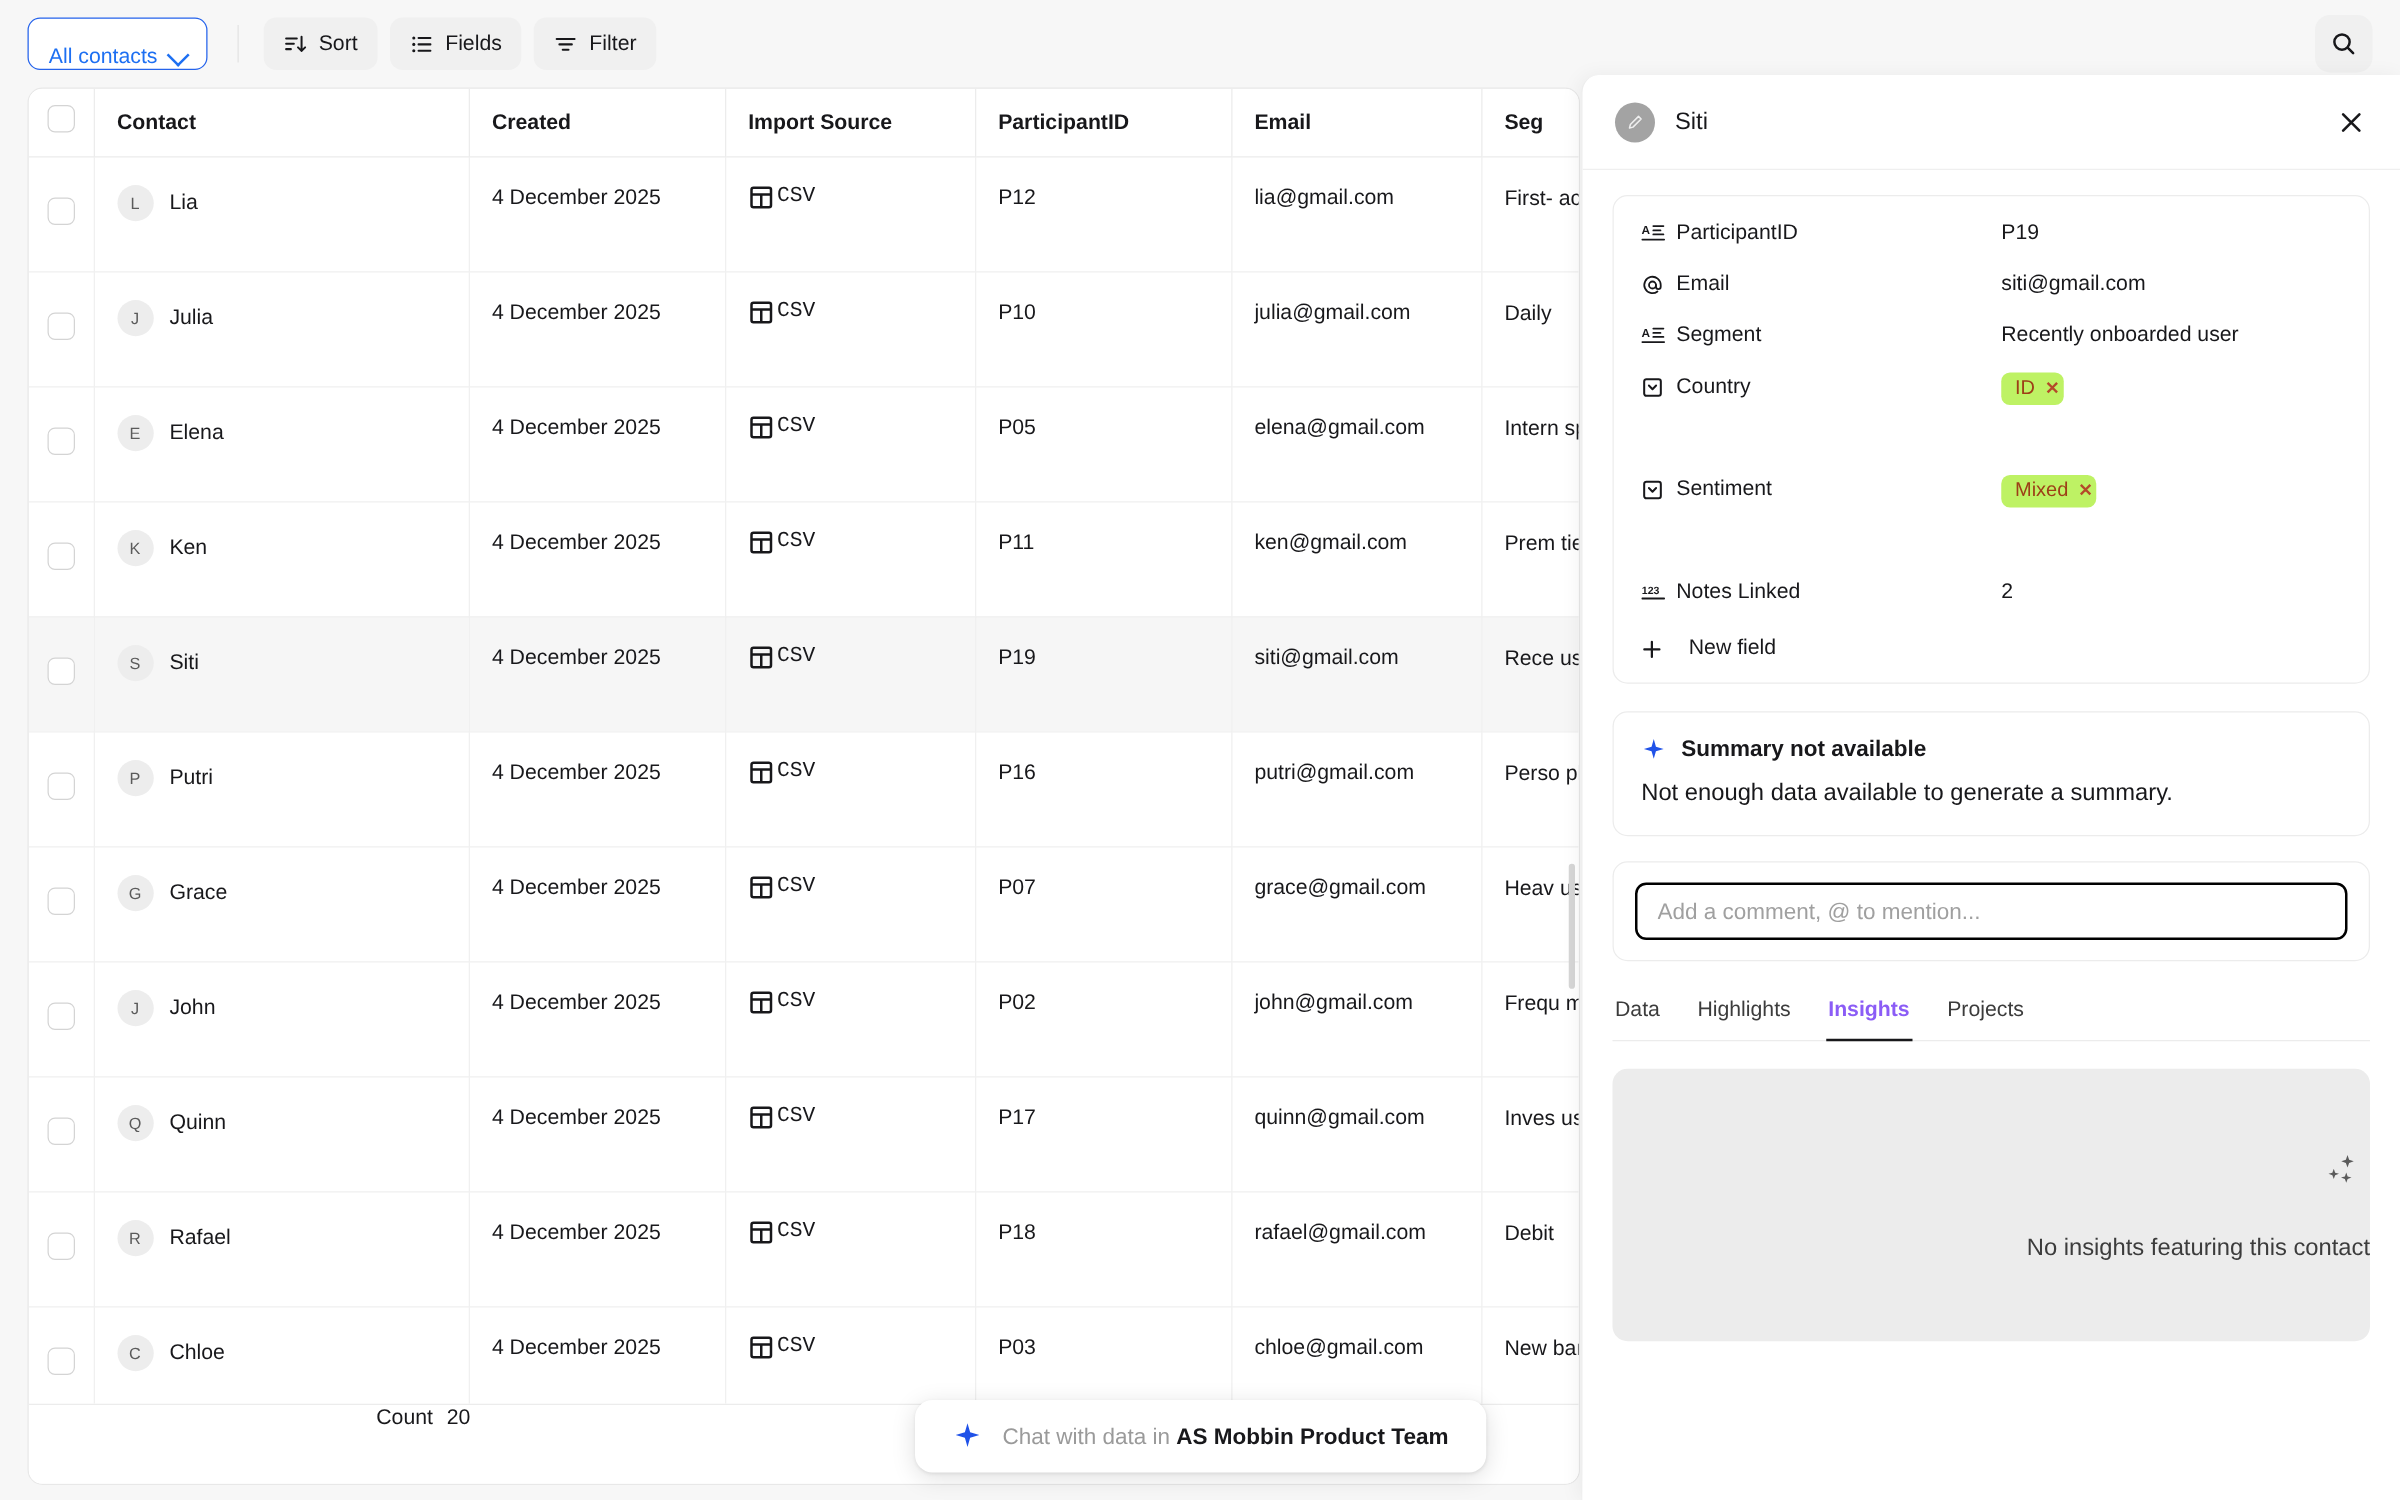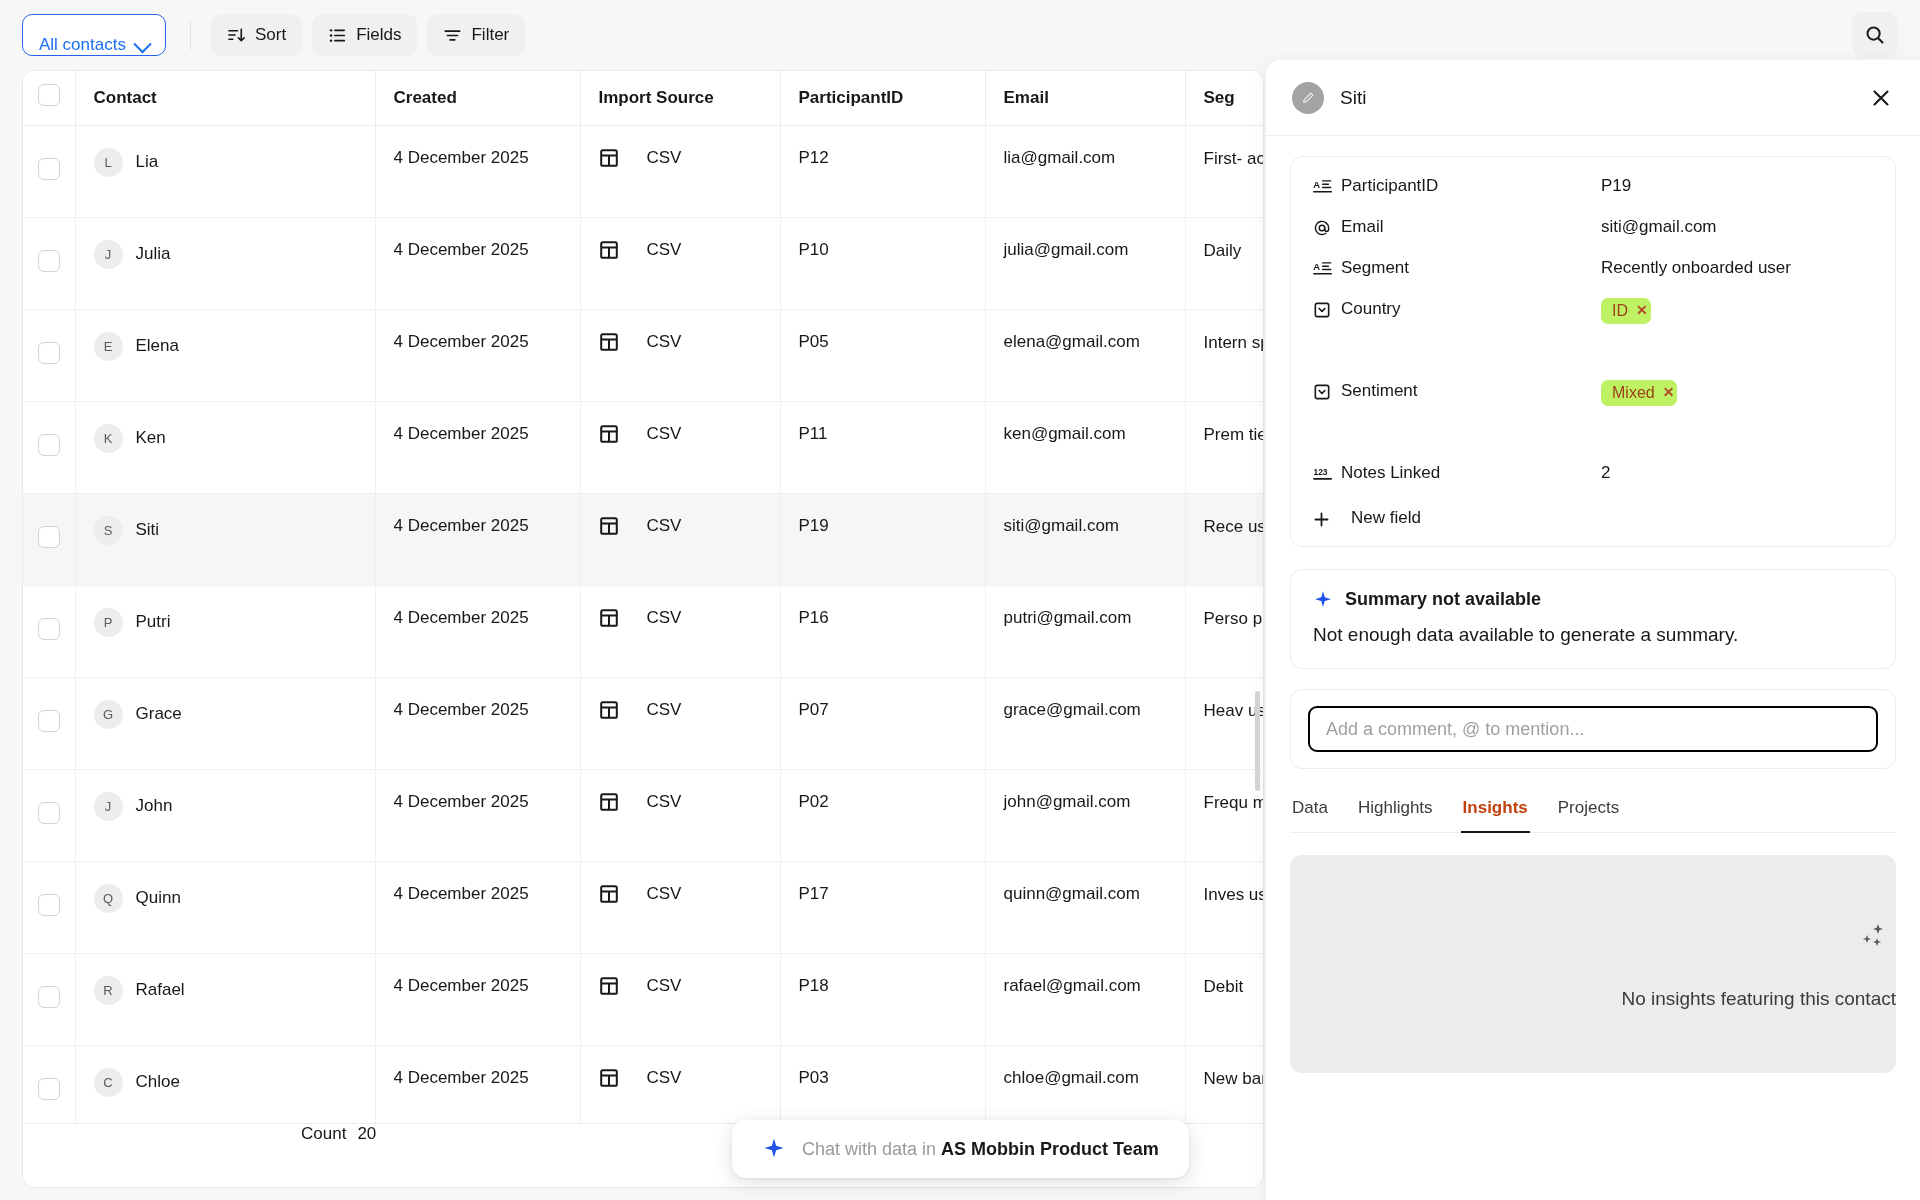--- a/index.html
+++ b/index.html
@@ -78,21 +78,21 @@
   .chk {
     width: 22px; height: 22px; border: 1.6px solid #d4d4d4; border-radius: 6px;
     background: #fff; display: inline-block; cursor: pointer;
   }
   .cell-name { display: flex; align-items: center; gap: 13px; }
   .avatar-sm {
     width: 29px; height: 29px; border-radius: 50%; background: #ededed;
     color: #5b5b5b; font-size: 13px; font-weight: 500;
     display: flex; align-items: center; justify-content: center; flex: none;
   }
-  .cell-src { display: flex; align-items: flex-end; gap: 28px; }
+  .cell-src { display: flex; align-items: center; gap: 3px; font-family: Liberation Mono, monospace; }
   .seg-text { line-height: 1.35; }
   .tbl-footer {
     position: absolute; left: 0; right: 0; bottom: 0; height: 64px;
     background: #fff; border-top: 1px solid #ececec;
     display: flex; align-items: flex-start;
   }
   .count-box {
     margin-left: 278px; display: flex; align-items: center; gap: 11px;
     font-size: 17px; color: #18181b;
   }
@@ -168,21 +168,21 @@
     background: #fff; padding: 0 16px; font-size: 18px;
     color: #18181b; font-family: inherit; outline: none;
   }
   .comment-input::placeholder { color: #a0a0a0; }
 
   .tabs { display: flex; gap: 26px; margin-top: 28px; border-bottom: 1px solid #ececec; }
   .tab {
     font-size: 17px; color: #3c3c3c; padding: 0 2px 13px 2px; cursor: pointer;
     position: relative; top: 1px;
   }
-  .tab.active { color: #c2410c; font-weight: 700; border-bottom: 2.5px solid #18181b; }
+  .tab.active { color: #8b5cf6; font-weight: 700; border-bottom: 2.5px solid #18181b; }
 
   .insights-empty {
     margin-top: 22px; height: 218px; background: #ececec; border-radius: 12px;
     display: flex; flex-direction: column; align-items: flex-end; justify-content: center;
     gap: 26px;
   }
   .insights-text { font-size: 19px; color: #3c3c3c; }
 </style>
 </head>
 <body>

